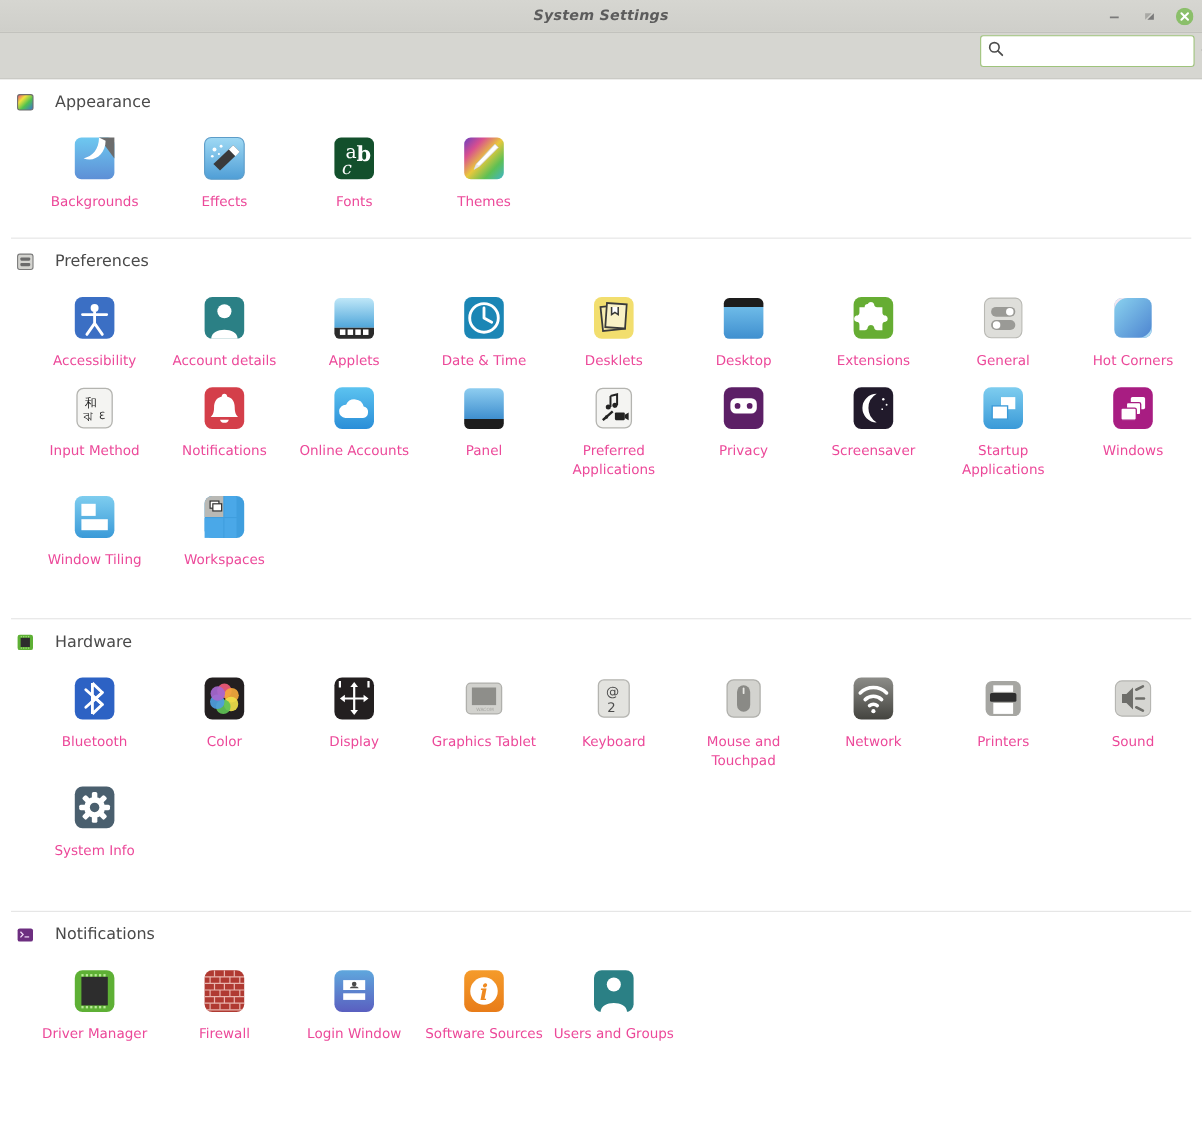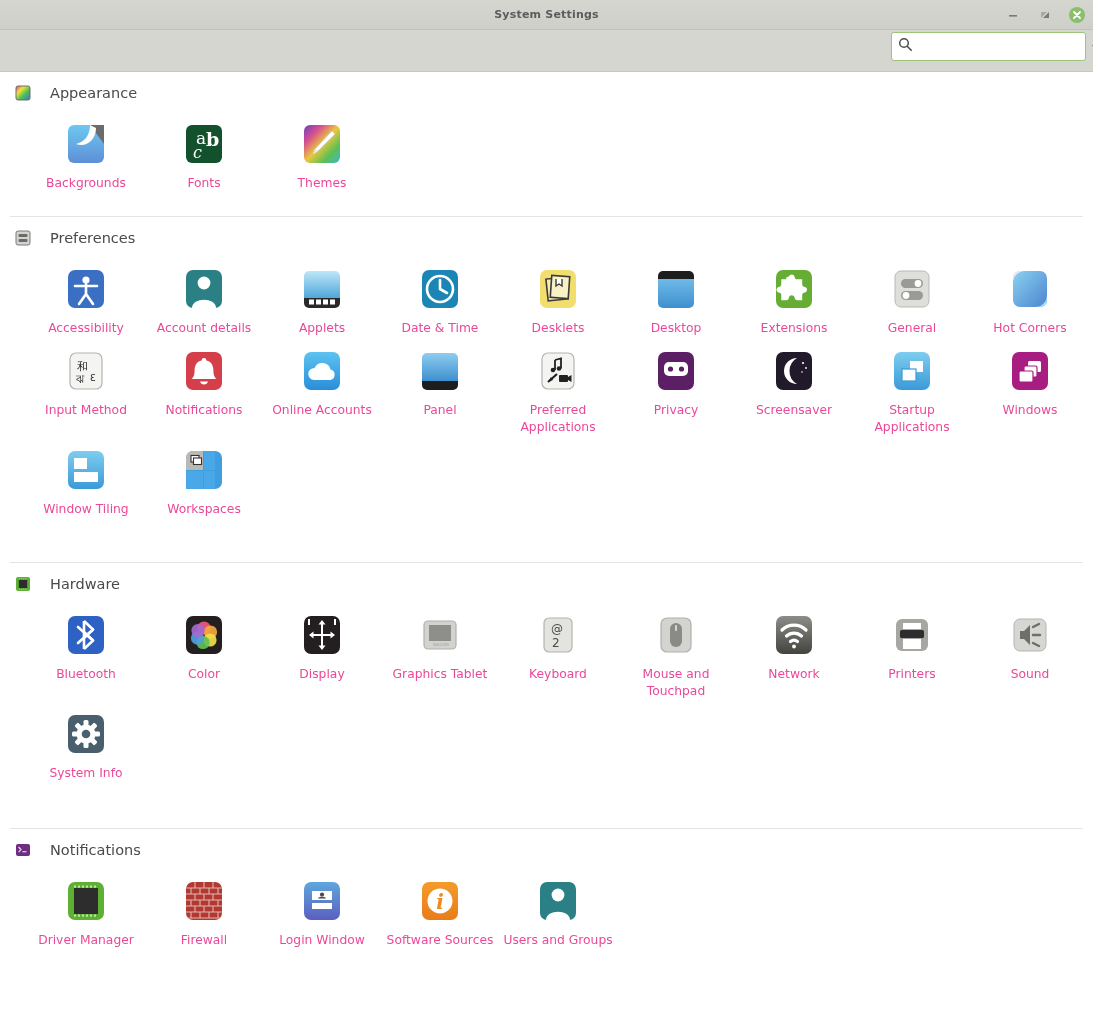--- a/index.html
+++ b/index.html
@@ -15,24 +15,25 @@
   #titlebar {
     position: relative;
     height: 30px;
     background: linear-gradient(to bottom, #d6d6d1 0%, #cfcfca 100%);
     border-bottom: 1px solid #c2c2bd;
     display: flex;
     align-items: center;
     justify-content: center;
   }
   #titlebar .title {
-    font-size: 11px;
+    font-size: 13px;
     font-weight: bold;
     color: #5c5c5c;
     letter-spacing: 0.2px;
+    font-style: italic;
   }
   .wbuttons {
     position: absolute;
     right: 8px; top: 0;
     height: 30px;
     display: flex;
     align-items: center;
     gap: 16px;
   }
   .wbtn {
@@ -212,20 +213,40 @@
                 </linearGradient>
               </defs>
             <rect x="6" y="5" width="36" height="38" rx="6" fill="url(#bgG)"></rect>
             <path d="M42 5 H28 L42 24 Z" fill="#6c6c6c"></path>
             <path d="M28 5 C28 16 22 22 14 24 C24 28 34 20 34 8 Z" fill="#ffffff"></path>
           </svg>
         </span>
         <span class="lbl">Backgrounds</span>
       </div>
 
+      <div class="cell">
+        <span class="ico">
+          <svg width="48" height="48" viewBox="0 0 48 48">
+            <defs>
+                <linearGradient id="efG" x1="0" y1="0" x2="0" y2="1">
+              <stop offset="0" stop-color="#9fd9f4"></stop>
+                  <stop offset="1" stop-color="#4f9ed6"></stop>
+                </linearGradient>
+              </defs>
+            <rect x="6" y="5" width="36" height="38" rx="6" fill="url(#efG)" stroke="#5c9cc8" stroke-width="1"></rect>
+            <path d="M32 12 L38 18 L20 35 L14 29 Z" fill="#3a3a3a"></path>
+            <path d="M32 12 L38 18 L34 22 L28 16 Z" fill="#ffffff"></path>
+            <circle cx="15" cy="16" r="1.8" fill="#ffffff"></circle>
+            <circle cx="21" cy="13" r="1.3" fill="#ffffff"></circle>
+            <circle cx="13" cy="22" r="1.2" fill="#ffffff"></circle>
+            <circle cx="19" cy="20" r="1" fill="#ffffff"></circle>
+          </svg>
+        </span>
+        <span class="lbl">Effects</span>
+      </div>
 
       <div class="cell">
         <span class="ico">
           <svg width="48" height="48" viewBox="0 0 48 48">
             <rect x="6" y="5" width="36" height="38" rx="6" fill="#13502c"></rect>
             <text x="16" y="24" font-family="DejaVu Serif, serif" font-size="17" fill="#ffffff">a</text>
             <text x="26" y="26" font-family="DejaVu Serif, serif" font-size="19" font-weight="bold" fill="#ffffff">b</text>
             <text x="13" y="38" font-family="DejaVu Serif, serif" font-size="16" font-style="italic" fill="#ffffff">c</text>
           </svg>
         </span>

